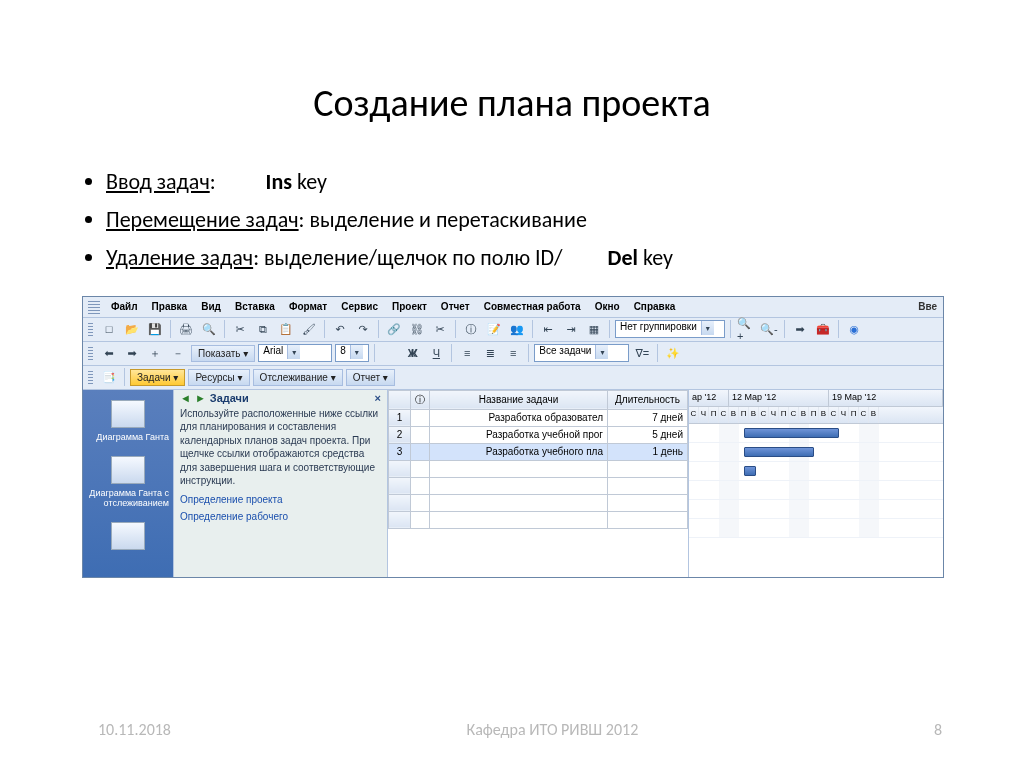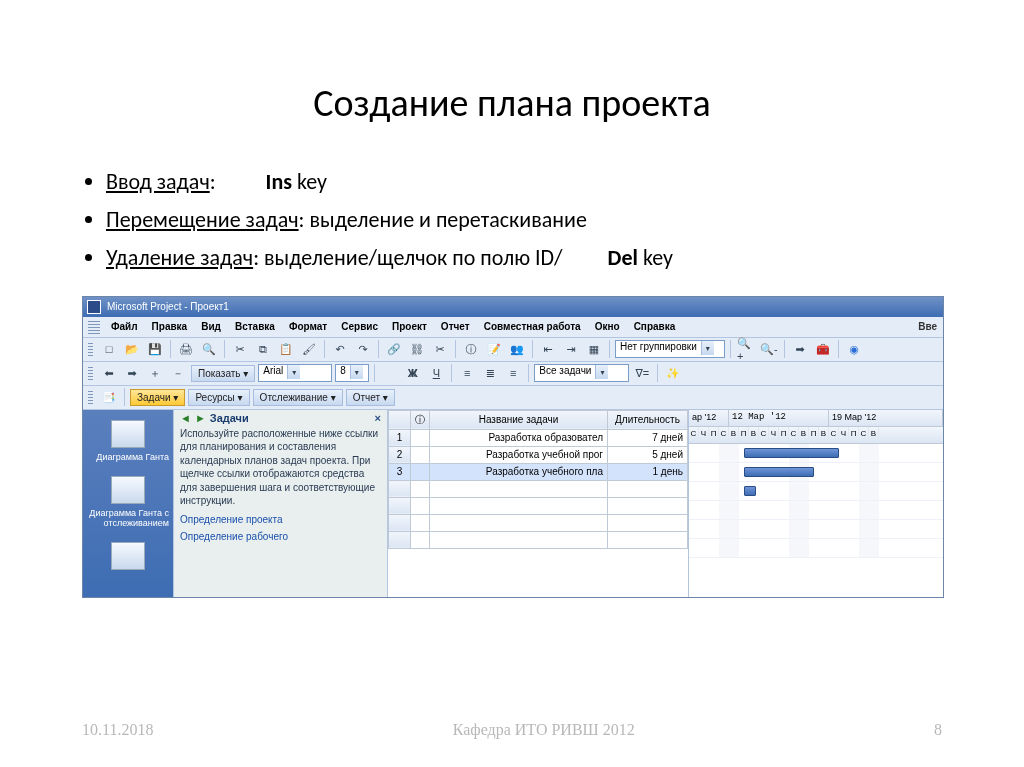--- a/index.html
+++ b/index.html
@@ -212,50 +212,45 @@
     position:absolute; top:4px; height:10px;
     background: linear-gradient(#6f94d8, #3e6db3);
     border:1px solid #2a4d86;
     border-radius:1px;
   }
   .gwk { position:absolute; top:0; bottom:0; background:#f5f7fa; }
   
   .footer {
     position:absolute;
     bottom: 28px;
-    left:0; right:0;
+    left:16px; right:0;
     display:flex; justify-content:space-between;
     padding: 0 82px;
     color:#b8b8b8;
     font-size: 16px;
-    font-family: Liberation Serif, serif;
   }
 </style>
 </head>
 <body>
 
 <div class="slide">
   <h1>Создание плана проекта</h1>
   <ul class="bullets">
     <li>
       <span class="u">Ввод задач</span><span>: </span><b>Ins</b><span> key</span>
     </li>
     <li>
       <span class="u">Перемещение задач</span><span>: выделение и перетаскивание</span>
     </li>
     <li>
       <span class="u">Удаление задач</span><span>: выделение/щелчок по полю ID/</span><b>Del</b><span> key</span>
     </li>
   </ul>
 
   <div class="app">
-    <div class="tbar">
-      <span class="ico"></span>
-      <span>Microsoft Project - Проект1</span>
-    </div>
 
     <div class="menubar">
       <span class="grip"></span>
       <span>Файл</span>
       <span>Правка</span>
       <span>Вид</span>
       <span>Вставка</span>
       <span>Формат</span>
       <span>Сервис</span>
       <span>Проект</span>
@@ -437,21 +432,21 @@
                   <td></td>
                   <td></td>
                 </tr>
           </tbody>
             </table>
         </div>
 
         <div class="gantt">
           <div class="ghdr1">
             <div style="width:40px;">ар '12</div>
-            <div style="width:100px;font-family:Liberation Mono, monospace;">12 Мар '12</div>
+            <div style="width:100px;">12 Мар '12</div>
             <div style="flex:1;">19 Мар '12</div>
           </div>
           <div class="ghdr2">
             <div>С</div>
               <div>Ч</div>
               <div>П</div>
               <div>С</div>
               <div>В</div>
               <div>П</div>
               <div>В</div>

